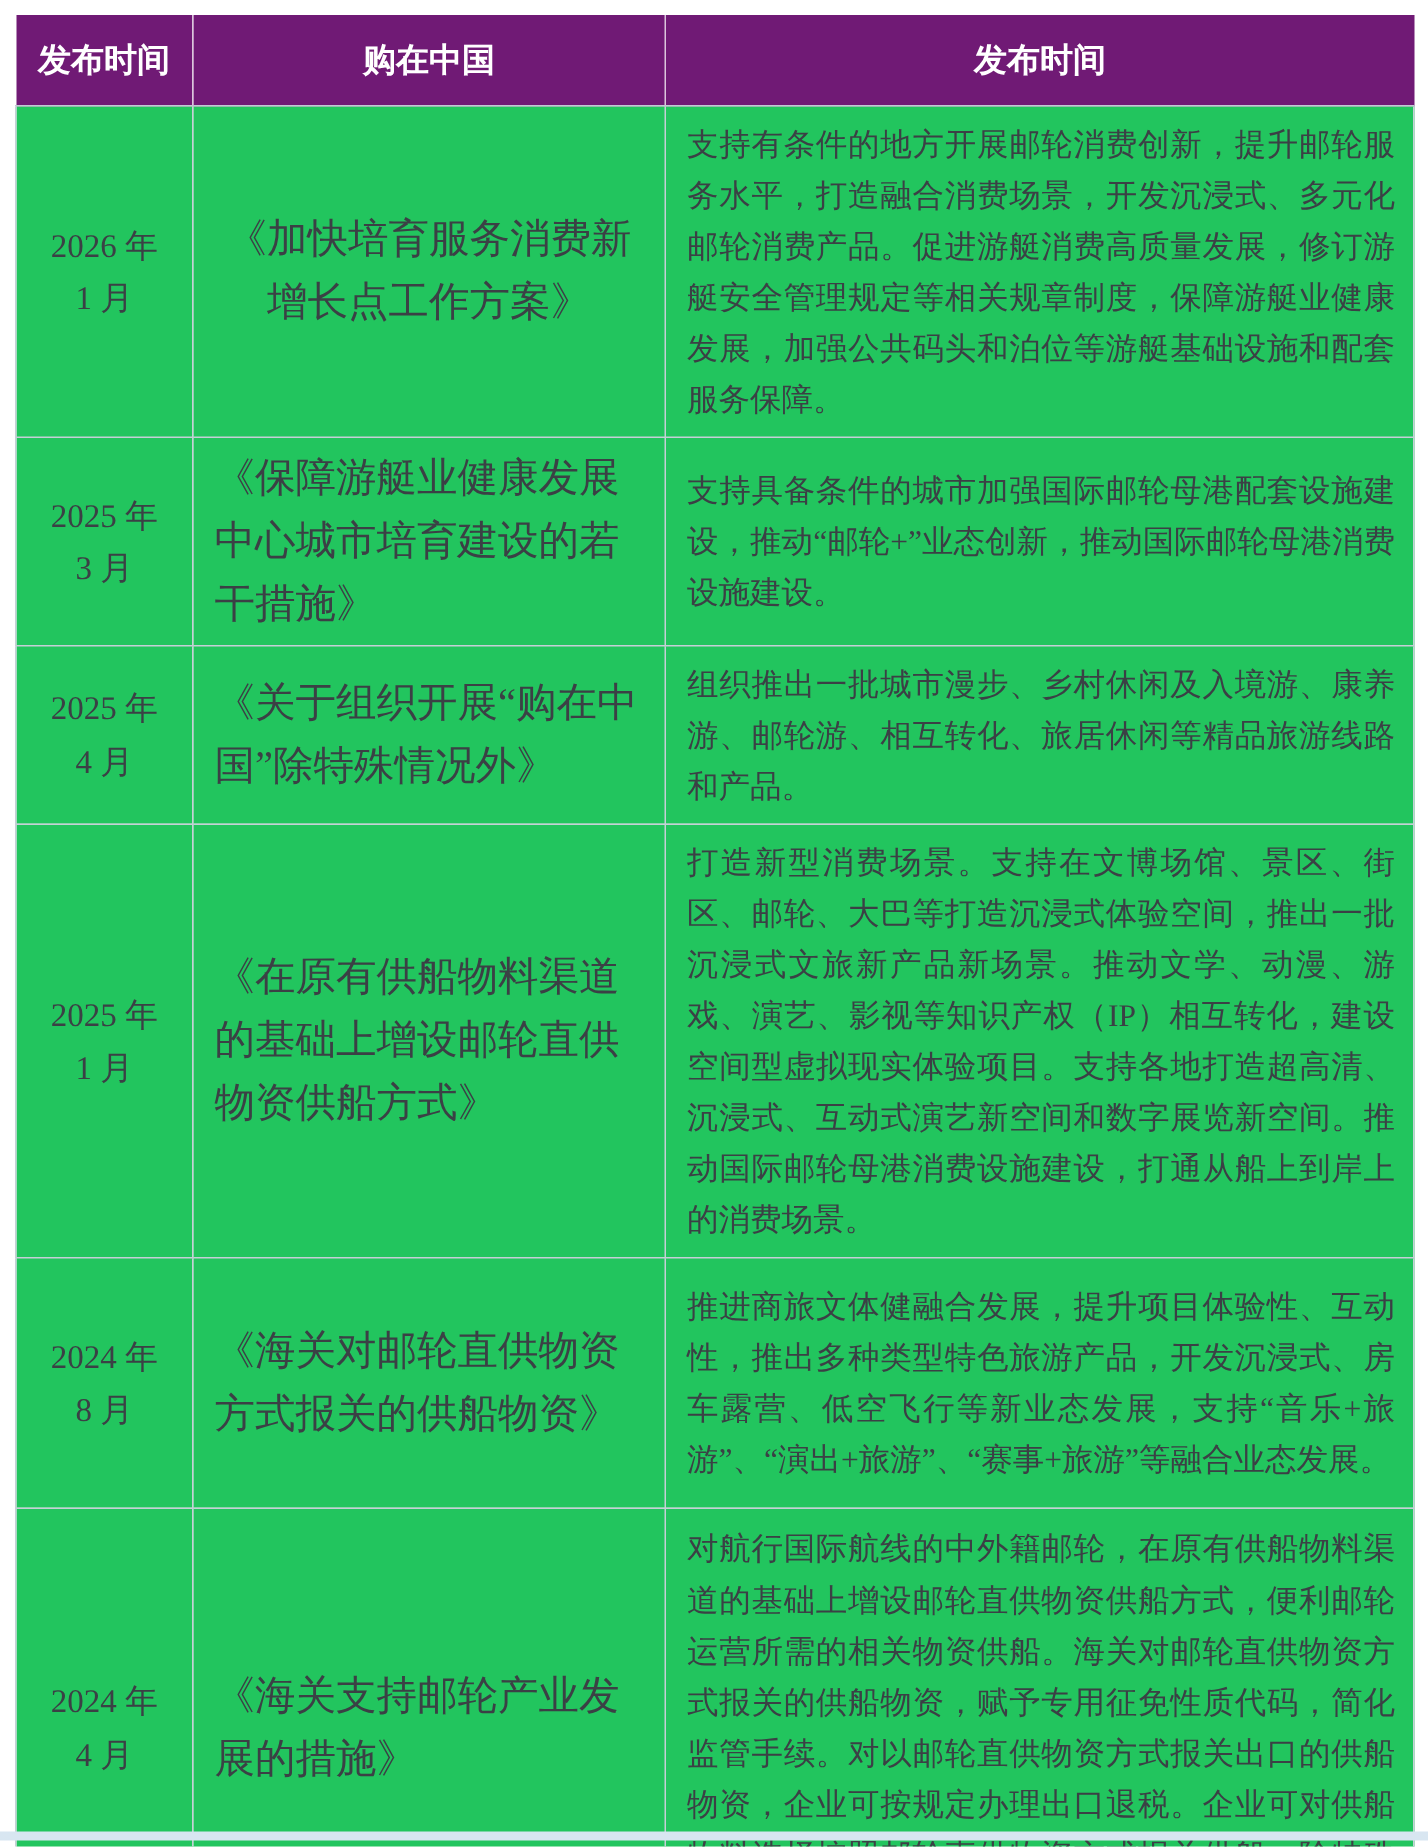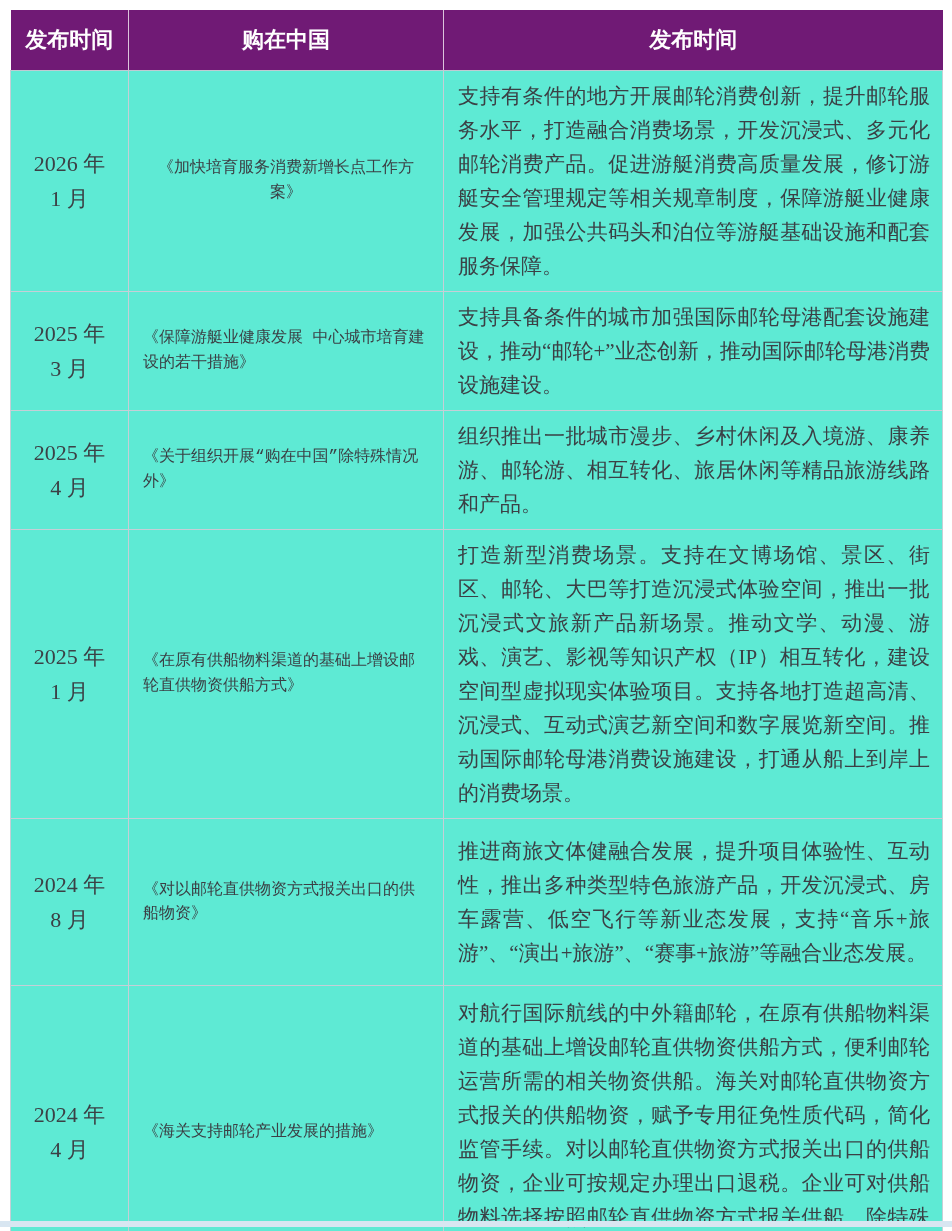--- a/index.html
+++ b/index.html
@@ -37,40 +37,39 @@
     font-size: 22px;
     height: 58px;
     text-align: center;
     vertical-align: middle;
     border-right: 1px solid rgba(255,255,255,0.75);
     border-bottom: 1px solid #c0cbd3;
   }
   thead th:last-child { border-right: none; }
 
   tbody td {
-    background: #5eead4;
+    background: #22c55e;
     border: 1px solid #c5cfd6;
     color: #3b4045;
     font-size: 21px;
     vertical-align: middle;
   }
   tbody tr:last-child td { border-bottom: 2px solid #5d7483; }
 
   td.date-cell {
     text-align: center;
     white-space: pre-line;
     line-height: 1.6;
     font-size: 22px;
   }
   td.policy-cell {
     text-align: left;
     padding: 6px 14px;
     line-height: 1.55;
-    font-size: 16px;
-    font-family: Liberation Mono, monospace;
+    font-size: 27px;
   }
   tr.r0 td.policy-cell { text-align: center; }
   td.content-cell {
     text-align: justify;
     padding: 8px 12px 8px 14px;
     line-height: 1.62;
     font-size: 21px;
   }
 
   .bottom-stripe {
@@ -120,21 +119,21 @@
       </tr>
       <tr class="r3" style="height:268px;">
         <td class="date-cell">2025 年
 1 月</td>
         <td class="policy-cell">《在原有供船物料渠道的基础上增设邮轮直供物资供船方式》</td>
         <td class="content-cell">打造新型消费场景。支持在文博场馆、景区、街区、邮轮、大巴等打造沉浸式体验空间，推出一批沉浸式文旅新产品新场景。推动文学、动漫、游戏、演艺、影视等知识产权（IP）相互转化，建设空间型虚拟现实体验项目。支持各地打造超高清、沉浸式、互动式演艺新空间和数字展览新空间。推动国际邮轮母港消费设施建设，打通从船上到岸上的消费场景。</td>
       </tr>
       <tr class="r4" style="height:167px;">
         <td class="date-cell">2024 年
 8 月</td>
-        <td class="policy-cell">《对以邮轮直供物资方式报关出口的供船物资》</td>
+        <td class="policy-cell">《海关对邮轮直供物资方式报关的供船物资》</td>
         <td class="content-cell">推进商旅文体健融合发展，提升项目体验性、互动性，推出多种类型特色旅游产品，开发沉浸式、房车露营、低空飞行等新业态发展，支持“音乐+旅游”、“演出+旅游”、“赛事+旅游”等融合业态发展。</td>
       </tr>
       <tr class="r5" style="height:293px;">
         <td class="date-cell">2024 年
 4 月</td>
         <td class="policy-cell">《海关支持邮轮产业发展的措施》</td>
         <td class="content-cell">对航行国际航线的中外籍邮轮，在原有供船物料渠道的基础上增设邮轮直供物资供船方式，便利邮轮运营所需的相关物资供船。海关对邮轮直供物资方式报关的供船物资，赋予专用征免性质代码，简化监管手续。对以邮轮直供物资方式报关出口的供船物资，企业可按规定办理出口退税。企业可对供船物料选择按照邮轮直供物资方式报关供船，除特殊情况外，无需重复办理供船物料手续。</td>
       </tr>
     </tbody>
   </table>

